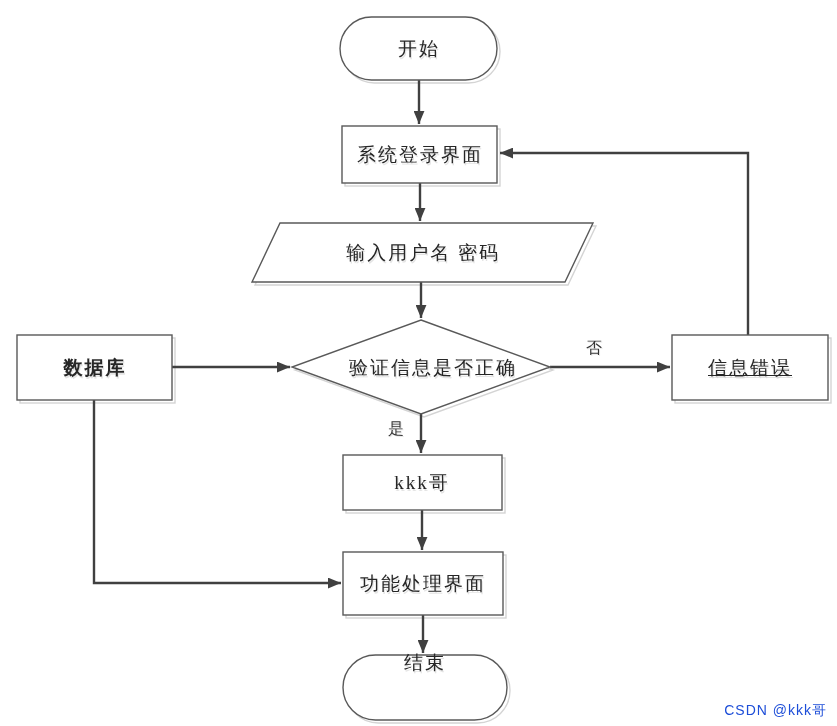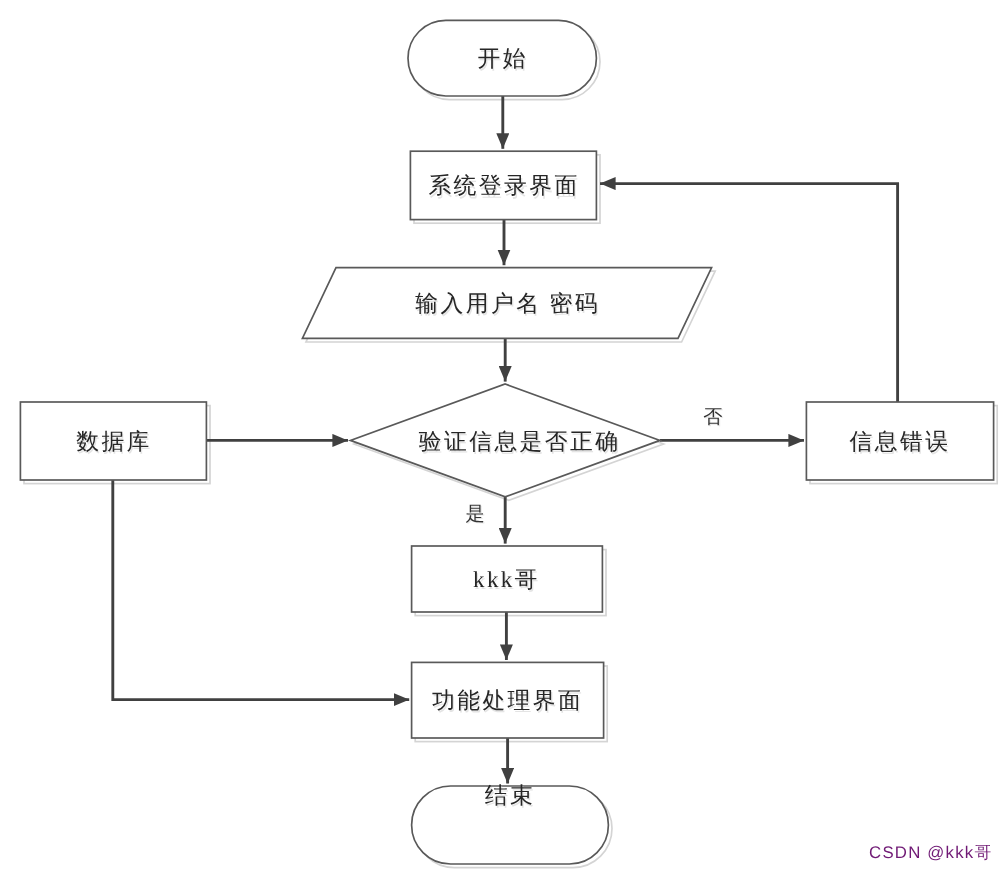--- a/index.html
+++ b/index.html
@@ -28,21 +28,21 @@
     color:#333333;
     font-size:16px;
     text-shadow:1px 1px 0 rgba(210,210,210,0.5);
   }
   .watermark{
     position:absolute;
     right:10px;
     bottom:6px;
     font-family:"Liberation Sans","DejaVu Sans",sans-serif;
     font-size:14px;
-    color:#701a75;
+    color:#1d4ed8;
     letter-spacing:1px;
   }
 </style>
 </head>
 <body>
 
 <div class="canvas">
 
   <svg width="837" height="726" viewBox="0 0 837 726">
     <defs>
@@ -86,22 +86,22 @@
       <rect x="343" y="455" width="159" height="55"></rect>
       <rect x="343" y="552" width="160" height="63"></rect>
       <rect x="343" y="655" width="164" height="65" rx="32.5"></rect>
     </g>
   </svg>
 
   <div class="node-label" style="left:419px;top:49px;">开始</div>
   <div class="node-label" style="left:423px;top:253px;">输入用户名 密码</div>
   <div class="node-label" style="left:420px;top:155px;">系统登录界面</div>
   <div class="node-label" style="left:421px;top:368px;margin-left:12px;">验证信息是否正确</div>
-  <div class="node-label" style="left:95px;top:368px;">数据库</div>
-  <div class="node-label" style="left:750px;top:368px;">信息错误</div>
+  <div class="node-label" style="left:95px;top:368px;font-weight:bold;">数据库</div>
+  <div class="node-label" style="left:750px;top:368px;text-decoration:underline;">信息错误</div>
   <div class="node-label" style="left:422px;top:483px;">kkk哥</div>
   <div class="node-label" style="left:423px;top:584px;">功能处理界面</div>
   <div class="node-label" style="left:425px;top:663px;">结束</div>
 
   <div class="edge-label" style="left:396px;top:429px;">是</div>
   <div class="edge-label" style="left:594px;top:348px;">否</div>
 
   <div class="watermark">CSDN @kkk哥</div>
 </div>
 

